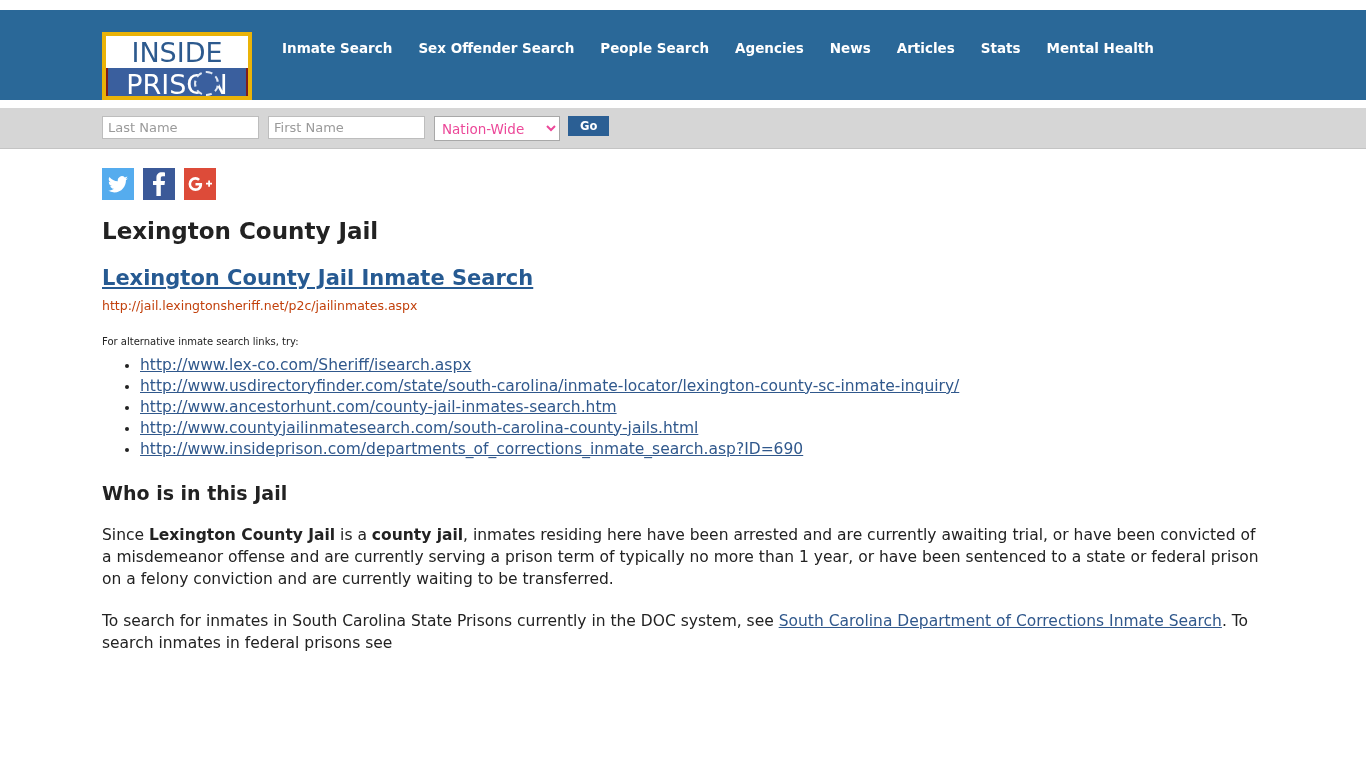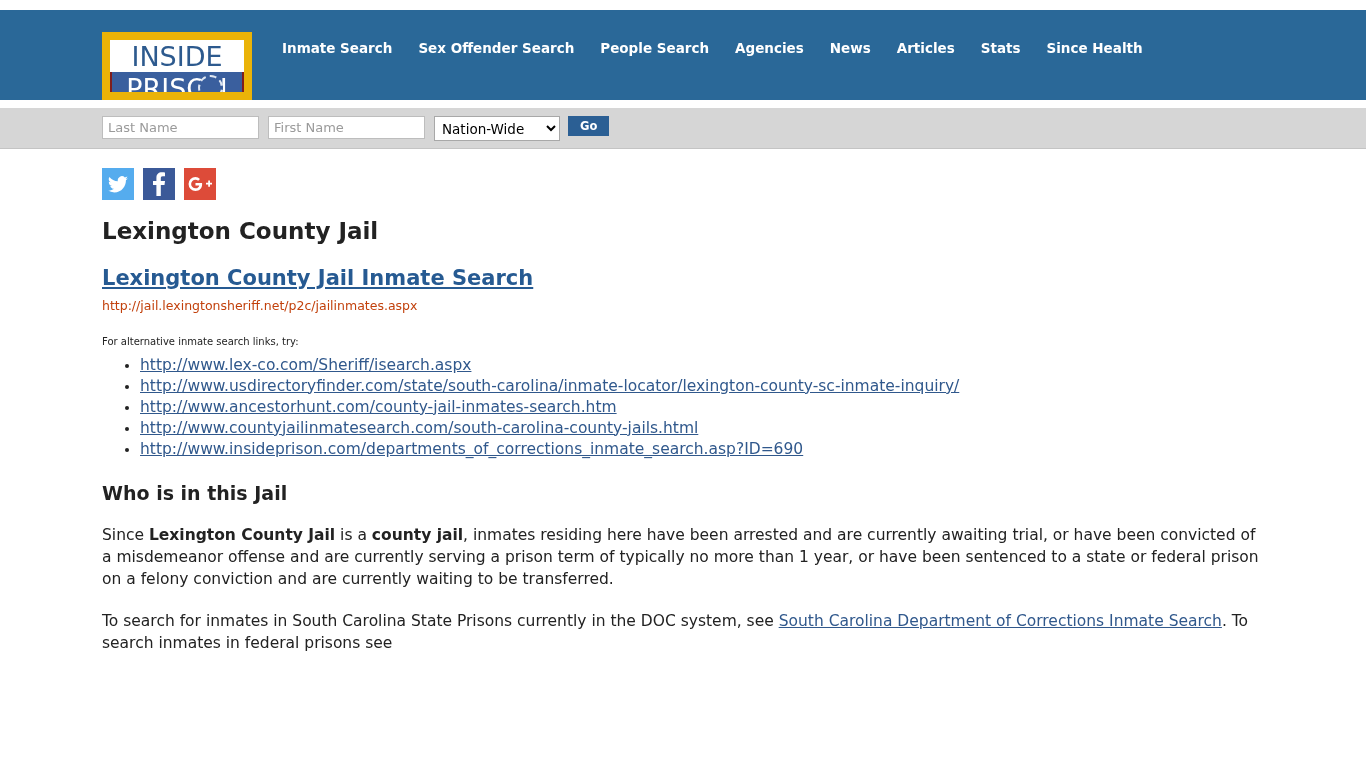--- a/index.html
+++ b/index.html
@@ -15,21 +15,21 @@
   
   .header {
     position: absolute; top: 10px; left: 0;
     width: 1366px; height: 90px;
     background: #2a6898;
   }
   .logo-box {
     position: absolute; left: 102px; top: 22px;
     width: 150px; height: 68px;
     background: #7f1d1d;
-    border: 8px solid #eab308;
+    border: 4px solid #eab308;
     overflow: hidden;
   }
   .logo-top {
     height: 32px; background:#ffffff;
     display:flex; align-items:center; justify-content:center;
   }
   .logo-top span {
     font-family: "DejaVu Sans", sans-serif;
     font-weight: 400; font-size: 27px; letter-spacing: 0px;
     color: #2d5a8e; line-height: 1;
@@ -81,21 +81,21 @@
     font-family: "DejaVu Sans", sans-serif; font-size: 13px;
     color:#333; padding: 0 5px; outline:none;
   }
   .inp::placeholder { color:#9a9a9a; }
   .inp.second { margin-left: 9px; }
   .sel {
     margin-left: 9px;
     width: 126px; height: 25px;
     border: 1px solid #a8a8a8; background:#fff;
     font-family: "DejaVu Sans", sans-serif; font-size: 13.5px;
-    color:#000000; padding: 0 3px;
+    color:#ec4899; padding: 0 3px;
   }
   .gobtn {
     margin-left: 8px;
     height: 20px; padding: 0 12px;
     background:#2b5f94; color:#fff;
     font-family:"DejaVu Sans", sans-serif;
     font-size: 11.5px; font-weight: bold;
     border: none; cursor: pointer; line-height: 20px;
   }
 
@@ -192,21 +192,21 @@
     </div>
 
     <div class="nav">
       <a href="#">Inmate Search</a>
       <a href="#">Sex Offender Search</a>
       <a href="#">People Search</a>
       <a href="#">Agencies</a>
       <a href="#">News</a>
       <a href="#">Articles</a>
       <a href="#">Stats</a>
-      <a href="#">Since Health</a>
+      <a href="#">Mental Health</a>
     </div>
   </div>
 
   <div class="searchbar">
     <div class="searchbar-inner">
       <input class="inp" type="text" placeholder="Last Name" style="">
       <input class="inp second" type="text" placeholder="First Name" style="">
       <select class="sel">
         <option>Nation-Wide</option>
       </select>

